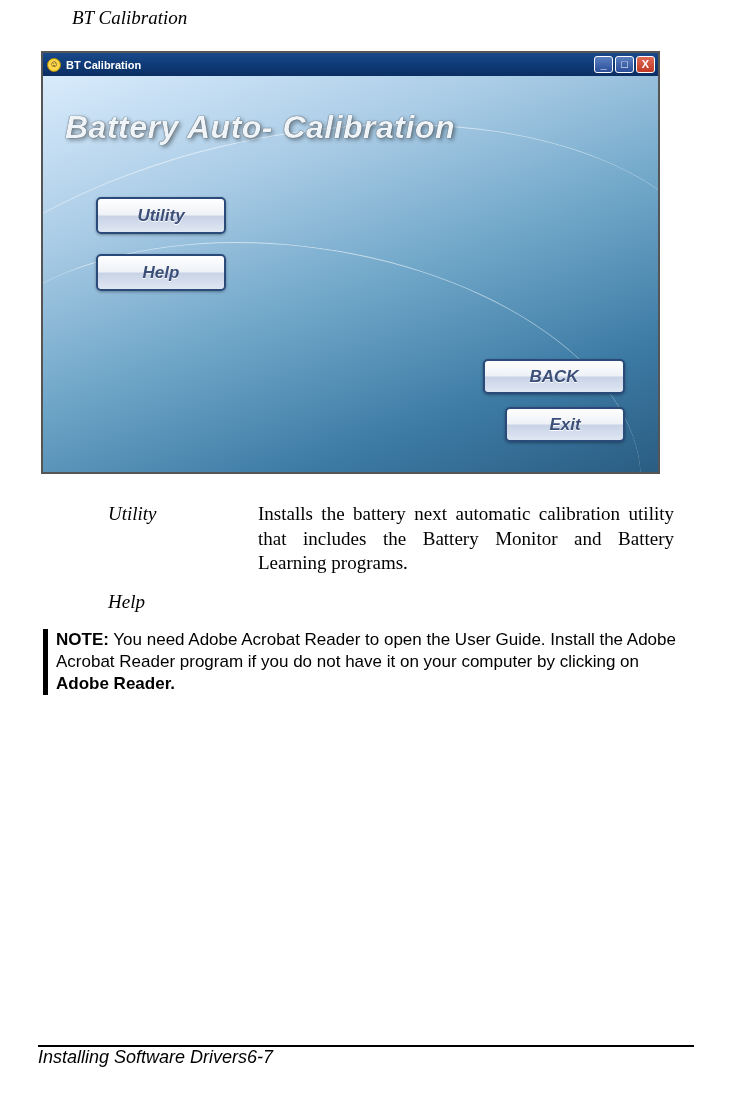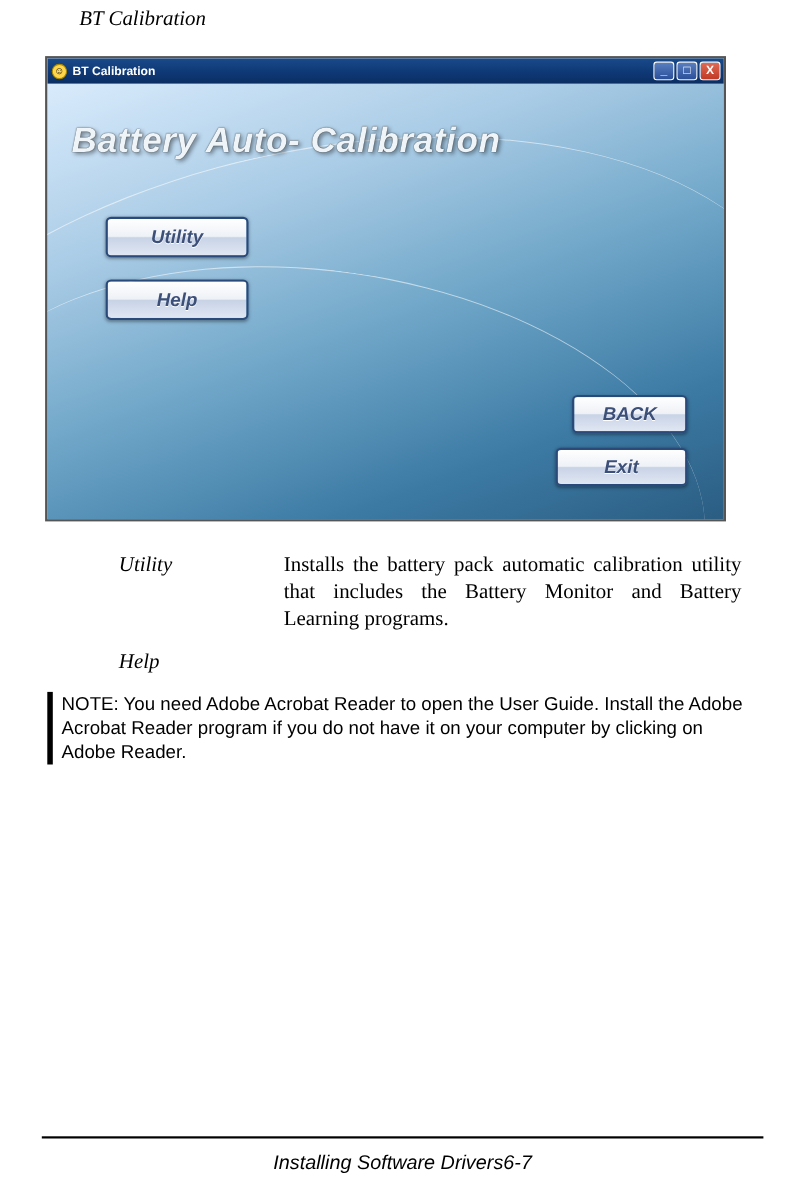--- a/index.html
+++ b/index.html
@@ -129,21 +129,21 @@
       font-weight: bold;
       font-style: italic;
       color: #3c4f78;
       display: flex;
       align-items: center;
       justify-content: center;
       text-shadow: 0 1px 0 #fff;
     }
     .pill.utility { left: 53px; top: 121px; }
     .pill.help    { left: 53px; top: 178px; }
-    .pill.back    { right: 33px; bottom: 78px; width: 105px; height: 35px; }
+    .pill.back    { right: 33px; bottom: 78px; width: 142px; height: 35px; }
     .pill.exit    { right: 33px; bottom: 30px; width: 120px; height: 35px; }
     .desc-block {
       padding-left: 70px;
       padding-right: 20px;
     }
     .desc-row {
       display: flex;
       margin-bottom: 14px;
       line-height: 1.3;
     }
@@ -159,30 +159,30 @@
     .note {
       margin-left: 5px;
       margin-right: 18px;
       margin-top: 8px;
       border-left: 5px solid #000;
       padding-left: 8px;
       font-family: Arial, Helvetica, sans-serif;
       font-size: 17px;
       line-height: 1.3;
     }
-    .note .n-label { font-weight: normal; }
-    .note .n-strong { font-weight: normal; }
+    .note .n-label { font-weight: bold; }
+    .note .n-strong { font-weight: bold; }
     .footer {
       position: absolute;
       left: 38px; right: 38px;
       bottom: 25px;
       border-top: 2px solid #000;
-      padding-top: 12px;
-      display: flex;
-      justify-content: center;
+      padding-top: 0;
+      display: flex;
+      justify-content: flex-start;
       font-family: Arial, Helvetica, sans-serif;
       font-style: italic;
       font-size: 18px;
     }
   </style>
 </head>
 <body>
 
 <div class="lead-row">
   <div class="lead-term">BT Calibration</div>
@@ -210,21 +210,21 @@
     <div class="pill utility">Utility</div>
     <div class="pill help">Help</div>
     <div class="pill back">BACK</div>
     <div class="pill exit">Exit</div>
   </div>
 </div>
 
 <div class="desc-block">
   <div class="desc-row">
     <div class="desc-term">Utility</div>
-    <div class="desc-def">Installs the battery pack automatic calibration utility that includes the Battery Monitor and Battery Learning programs.</div>
+    <div class="desc-def">Installs the battery next automatic calibration utility that includes the Battery Monitor and Battery Learning programs.</div>
   </div>
   <div class="desc-row">
     <div class="desc-term">Help</div>
   </div>
 </div>
 
 <div class="note">
   <span class="n-label">NOTE:</span><span> You need Adobe Acrobat Reader to open the User Guide. Install the Adobe Acrobat Reader program if you do not have it on your computer by clicking on </span><span class="n-strong">Adobe Reader.</span>
 </div>
 

